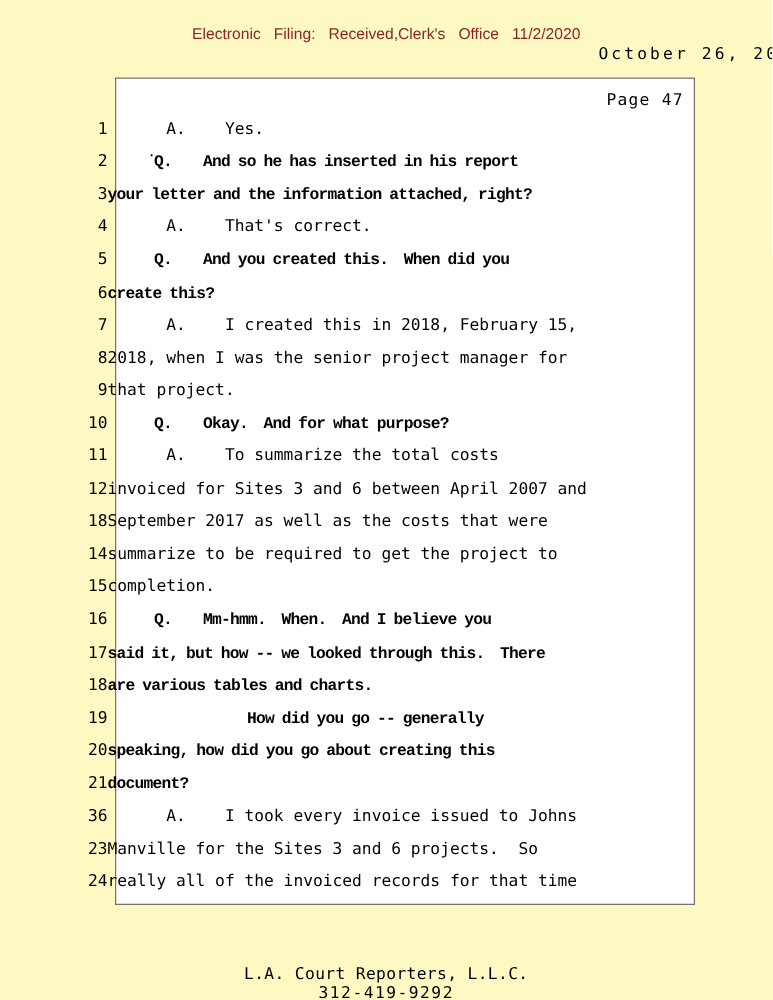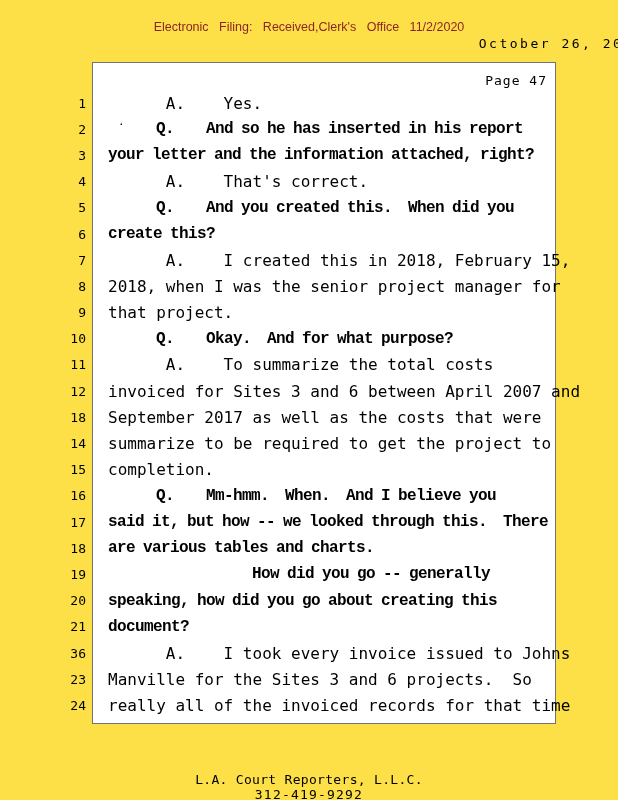--- a/index.html
+++ b/index.html
@@ -4,21 +4,21 @@
 <style>
   html, body {
     margin: 0;
     padding: 0;
     background: #ffffff;
   }
   .canvas {
     position: relative;
     width: 618px;
     height: 800px;
-    background: #fde047;
+    background: #fef9c3;
     font-family: "DejaVu Sans Mono", "Liberation Mono", monospace;
     color: #000000;
     overflow: hidden;
   }
   .header-stamp {
     position: absolute;
     top: 20px;
     left: 0;
     width: 618px;
     text-align: center;
@@ -66,22 +66,21 @@
     height: 26.2px;
     align-items: center;
   }
   .lnum {
     width: 86px;
     text-align: right;
     font-size: 13px;
     flex: 0 0 86px;
   }
   .ltext {
-    margin-left: 22px;
-    font-size: 16px;
+    font-size: 13px;
     white-space: pre;
   }
   .trow.b .ltext {
     font-weight: bold;
     letter-spacing: -0.6px;
     word-spacing: -1px;
     font-family: Liberation Mono, monospace;
   }
   .stray-mark {
     position: absolute;

